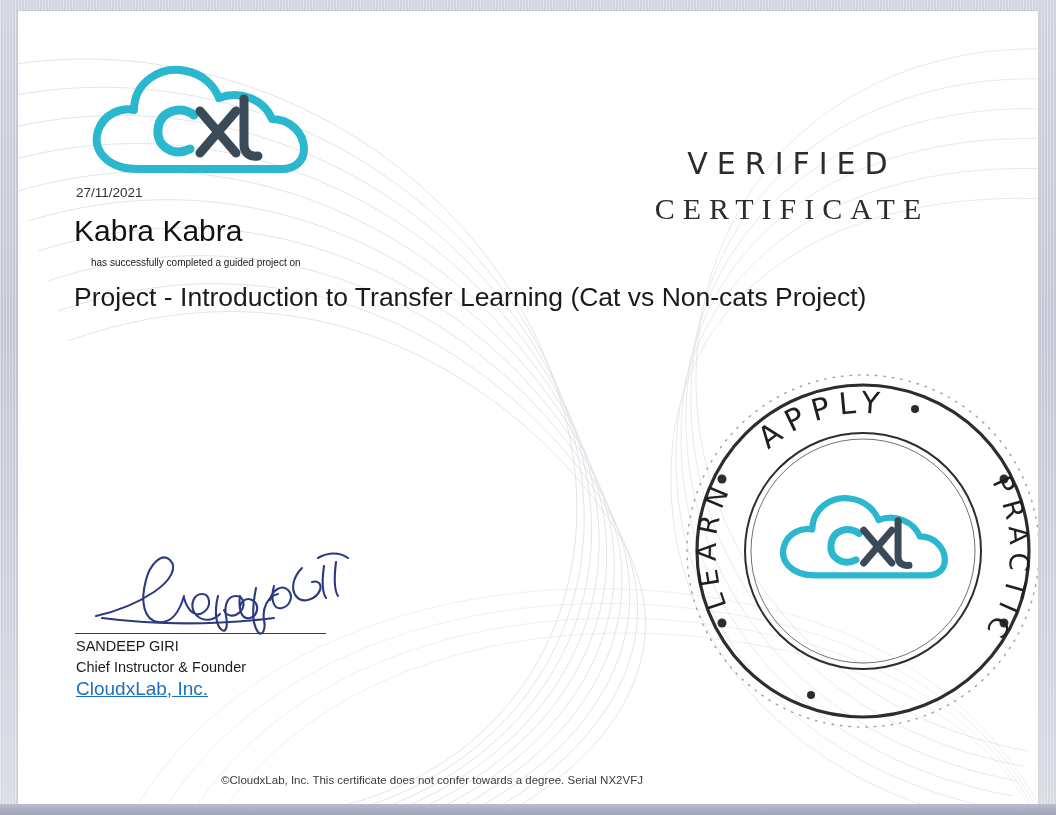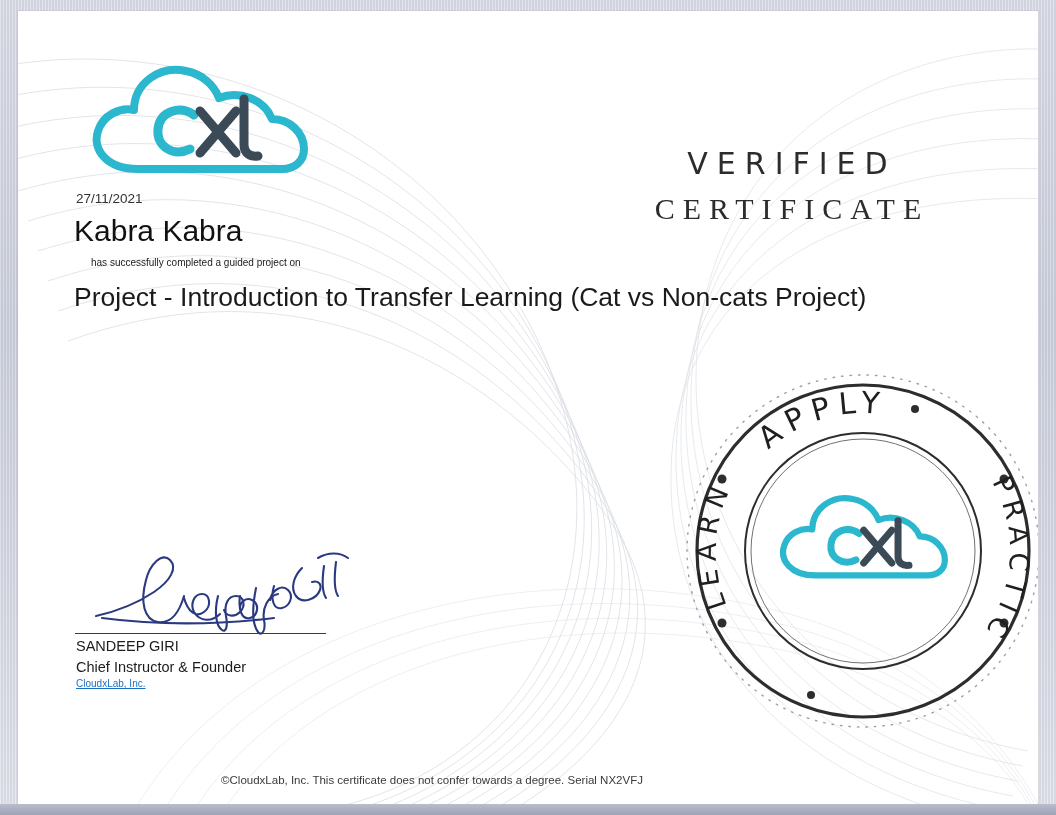--- a/index.html
+++ b/index.html
@@ -95,21 +95,21 @@
     letter-spacing: 8px;
     font-weight: 400;
     margin-top: 11px;
     font-family: Liberation Serif, serif;
   }
 
   
   .date {
     position: absolute;
     left: 58px;
-    top: 180px;
+    top: 174px;
     font-size: 13.5px;
     color: #333;
   }
   .recipient {
     position: absolute;
     left: 56px;
     top: 203px;
     font-size: 30px;
     color: #111;
   }
@@ -157,21 +157,21 @@
     position: absolute;
     left: 58px;
     top: 648px;
     font-size: 14.5px;
     color: #1c1c1c;
   }
   .sig-org {
     position: absolute;
     left: 58px;
     top: 667px;
-    font-size: 10px;
+    font-size: 19px;
     color: #1c70c1;
     text-decoration: underline;
   }
 
   
   .seal {
     position: absolute;
     left: 645px;
     top: 340px;
     width: 400px;

